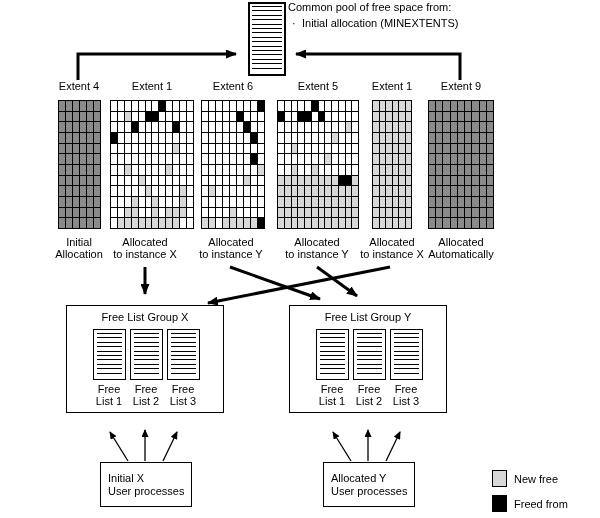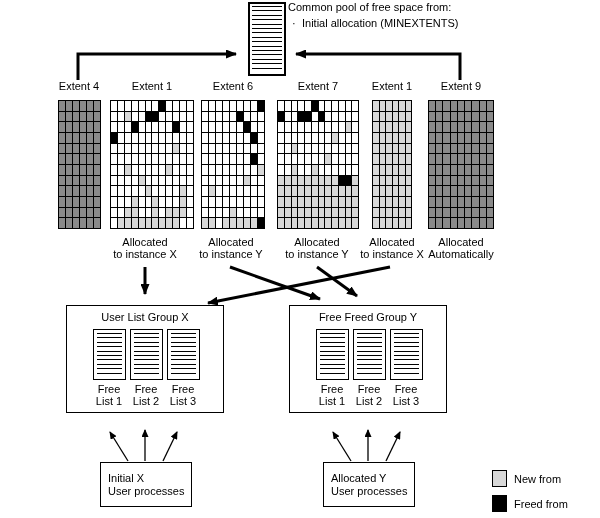--- a/index.html
+++ b/index.html
@@ -59,21 +59,21 @@
   </div>
 
   <div class="abs" style="left:288px; top:1px; width:250px;">Common pool of free space from:</div>
   <div class="abs" style="left:292px; top:17px; width:250px;">
     <span class="bullet-dot">·</span><span>Initial allocation (MINEXTENTS)</span>
   </div>
 
   <div class="abs ctr extent-label" style="left:37px;  width:84px;">Extent 4</div>
   <div class="abs ctr extent-label" style="left:110px; width:84px;">Extent 1</div>
   <div class="abs ctr extent-label" style="left:191px; width:84px;">Extent 6</div>
-  <div class="abs ctr extent-label" style="left:276px; width:84px;">Extent 7</div>
+  <div class="abs ctr extent-label" style="left:276px; width:84px;">Extent 5</div>
   <div class="abs ctr extent-label" style="left:350px; width:84px;">Extent 1</div>
   <div class="abs ctr extent-label" style="left:419px; width:84px;">Extent 9</div>
 
   <div class="abs grid" style="left: 58px; top: 100px; width: 43px; height: 129px; grid-template-columns: repeat(6, 1fr); grid-template-rows: repeat(12, 1fr);">
       <div style="background: rgb(138, 138, 138);"></div>
       <div style="background: rgb(138, 138, 138);"></div>
       <div style="background: rgb(138, 138, 138);"></div>
       <div style="background: rgb(138, 138, 138);"></div>
       <div style="background: rgb(138, 138, 138);"></div>
       <div style="background: rgb(138, 138, 138);"></div>
@@ -724,20 +724,24 @@
       <div style="background: rgb(138, 138, 138);"></div>
       <div style="background: rgb(138, 138, 138);"></div>
       <div style="background: rgb(138, 138, 138);"></div>
       <div style="background: rgb(138, 138, 138);"></div>
       <div style="background: rgb(138, 138, 138);"></div>
       <div style="background: rgb(138, 138, 138);"></div>
       <div style="background: rgb(138, 138, 138);"></div>
       <div style="background: rgb(138, 138, 138);"></div>
     </div>
 
+  <div class="abs ctr caption" style="left:32px;  width:94px;">
+    <div>Initial</div>
+    <div>Allocation</div>
+  </div>
   <div class="abs ctr caption" style="left:98px;  width:94px;">
     <div>Allocated</div>
     <div>to instance X</div>
   </div>
   <div class="abs ctr caption" style="left:184px; width:94px;">
     <div>Allocated</div>
     <div>to instance Y</div>
   </div>
   <div class="abs ctr caption" style="left:270px; width:94px;">
     <div>Allocated</div>
@@ -746,21 +750,21 @@
   <div class="abs ctr caption" style="left:345px; width:94px;">
     <div>Allocated</div>
     <div>to instance X</div>
   </div>
   <div class="abs ctr caption" style="left:414px; width:94px;">
     <div>Allocated</div>
     <div>Automatically</div>
   </div>
 
   <div class="abs groupbox" style="left:66px; top:305px; width:158px; height:108px;">
-    <div class="ctr" style="padding-top:5px;">User List Group X</div>
+    <div class="ctr" style="padding-top:5px;">Free List Group X</div>
     <div class="freelist-box" style="left:26px; top:23px; width:33px; height:51px;">
       <div class="freelist-stripes stripes"></div>
     </div>
     <div class="freelist-box" style="left:63px; top:23px; width:33px; height:51px;">
       <div class="freelist-stripes stripes"></div>
     </div>
     <div class="freelist-box" style="left:100px; top:23px; width:33px; height:51px;">
       <div class="freelist-stripes stripes"></div>
     </div>
     <div class="fl-label" style="left:19px; top:77px; width:46px;">
@@ -771,21 +775,21 @@
       <div>Free</div>
       <div>List 2</div>
     </div>
     <div class="fl-label" style="left:93px; top:77px; width:46px;">
       <div>Free</div>
       <div>List 3</div>
     </div>
   </div>
 
   <div class="abs groupbox" style="left:289px; top:305px; width:158px; height:108px;">
-    <div class="ctr" style="padding-top:5px;">Free Freed Group Y</div>
+    <div class="ctr" style="padding-top:5px;">Free List Group Y</div>
     <div class="freelist-box" style="left:26px; top:23px; width:33px; height:51px;">
       <div class="freelist-stripes stripes"></div>
     </div>
     <div class="freelist-box" style="left:63px; top:23px; width:33px; height:51px;">
       <div class="freelist-stripes stripes"></div>
     </div>
     <div class="freelist-box" style="left:100px; top:23px; width:33px; height:51px;">
       <div class="freelist-stripes stripes"></div>
     </div>
     <div class="fl-label" style="left:19px; top:77px; width:46px;">
@@ -805,21 +809,21 @@
   <div class="abs instancebox" style="left:100px; top:462px; width:92px; height:45px;">
     <div>Initial X</div>
     <div>User processes</div>
   </div>
   <div class="abs instancebox" style="left:323px; top:462px; width:92px; height:45px;">
     <div>Allocated Y</div>
     <div>User processes</div>
   </div>
 
   <div class="abs legend-swatch" style="left: 492px; top: 470px; width: 15px; height: 17px; background: rgb(216, 216, 216);"></div>
-  <div class="abs" style="left:514px; top:473px;">New from</div>
+  <div class="abs" style="left:514px; top:473px;">New free</div>
   <div class="abs legend-swatch" style="left: 492px; top: 495px; width: 15px; height: 17px; background: rgb(0, 0, 0);"></div>
   <div class="abs" style="left:514px; top:498px;">Freed from</div>
 
   <svg class="arrows" width="600" height="518" viewBox="0 0 600 518">
     <defs>
       <marker id="ahBig" viewBox="0 0 11 9" refX="10" refY="4.5" markerWidth="11" markerHeight="9" orient="auto" markerUnits="userSpaceOnUse">
         <path d="M0,0 L11,4.5 L0,9 Z" fill="#000"></path>
       </marker>
       <marker id="ahSmall" viewBox="0 0 8 7" refX="7" refY="3.5" markerWidth="8" markerHeight="7" orient="auto" markerUnits="userSpaceOnUse">
         <path d="M0,0 L8,3.5 L0,7 Z" fill="#000"></path>

